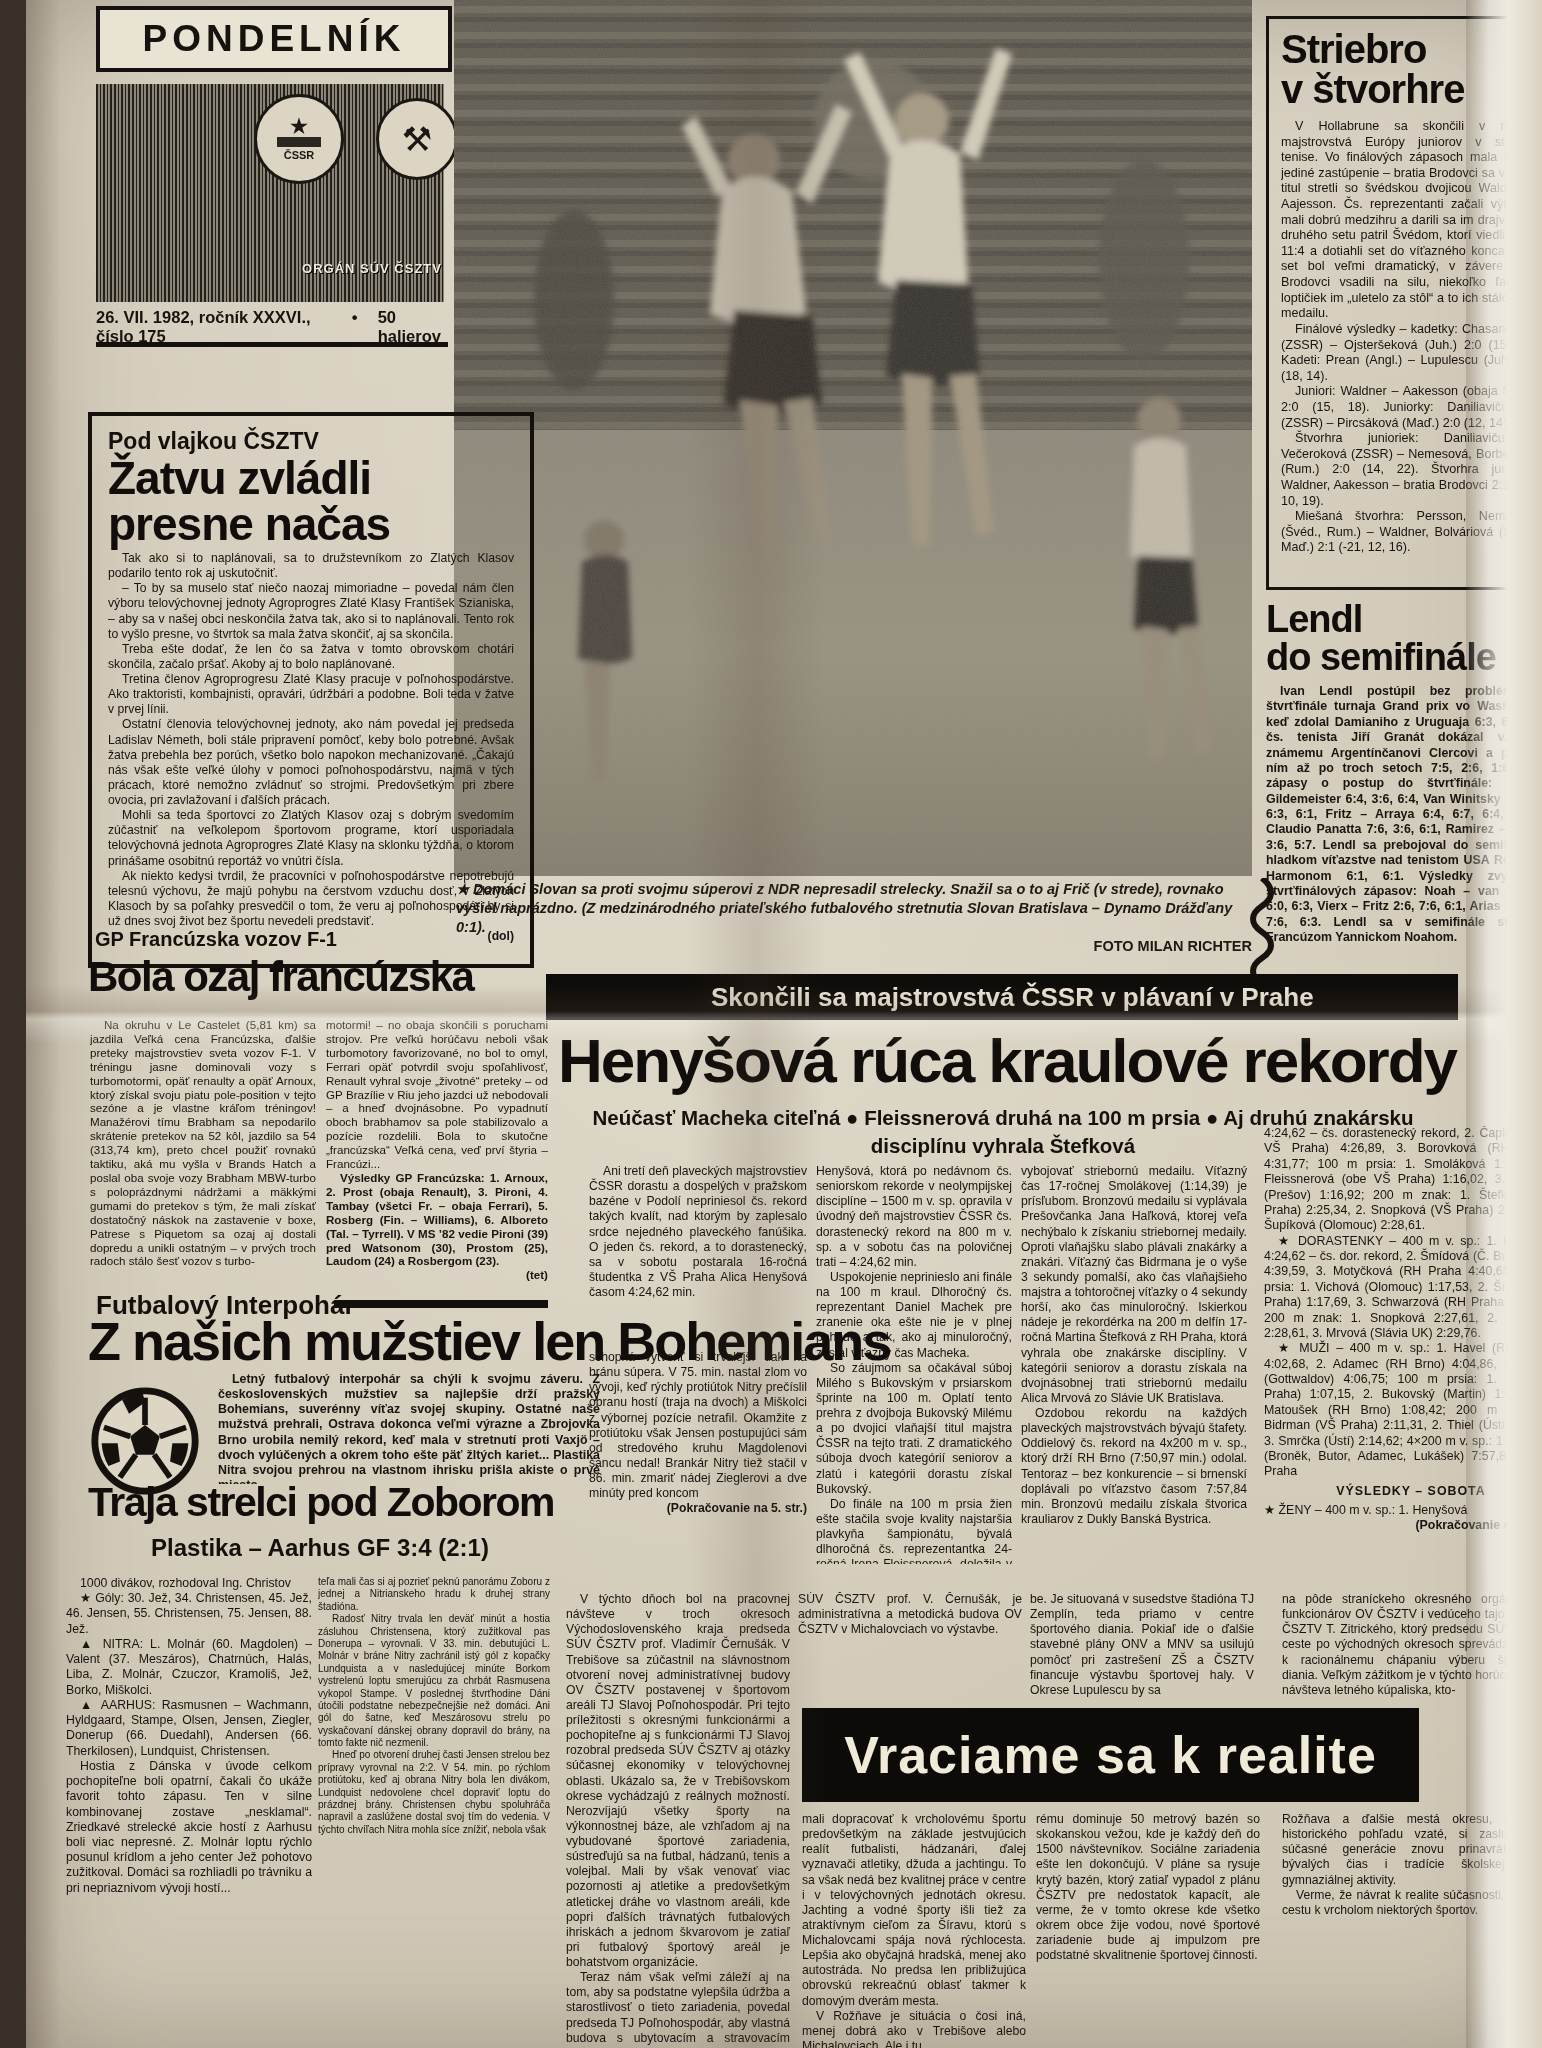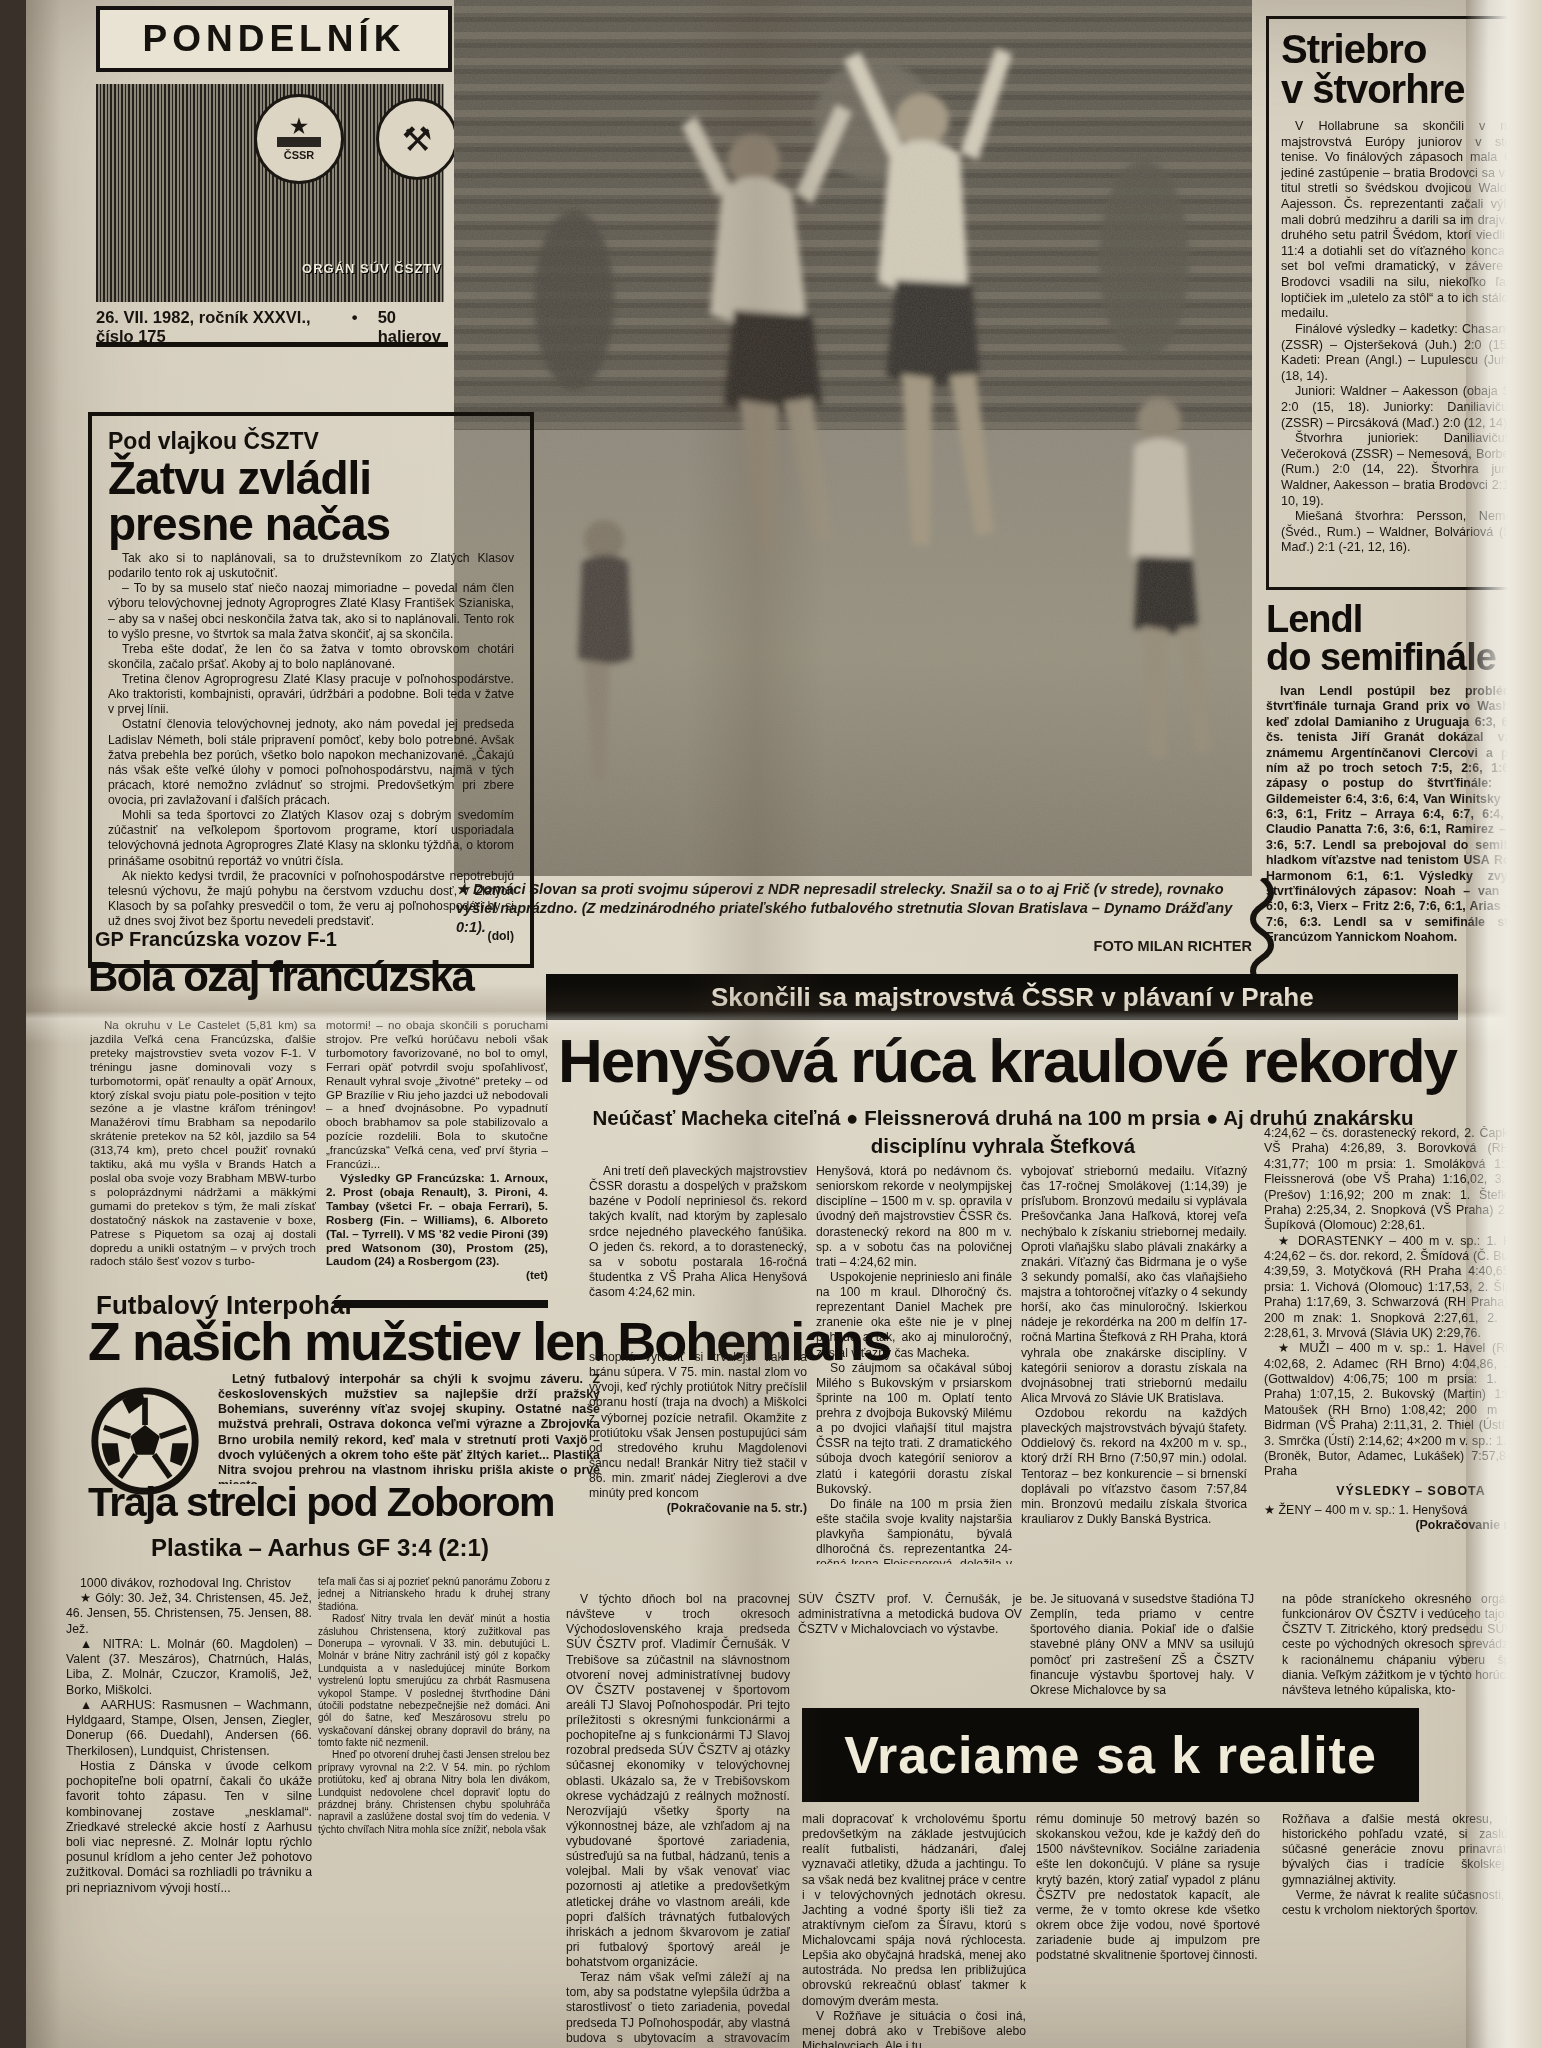--- a/index.html
+++ b/index.html
@@ -333,21 +333,21 @@
 
   <div class="abs bodytxt" id="visit-c1">
     <p>V týchto dňoch bol na pracovnej návšteve v troch okresoch Východoslovenského kraja predseda SÚV ČSZTV prof. Vladimír Černušák. V Trebišove sa zúčastnil na slávnostnom otvorení novej administratívnej budovy OV ČSZTV postavenej v športovom areáli TJ Slavoj Poľnohospodár. Pri tejto príležitosti s okresnými funkcionármi a pochopiteľne aj s funkcionármi TJ Slavoj rozobral predseda SÚV ČSZTV aj otázky súčasnej ekonomiky v telovýchovnej oblasti. Ukázalo sa, že v Trebišovskom okrese vychádzajú z reálnych možností. Nerozvíjajú všetky športy na výkonnostnej báze, ale vzhľadom aj na vybudované športové zariadenia, sústreďujú sa na futbal, hádzanú, tenis a volejbal. Mali by však venovať viac pozornosti aj atletike a predovšetkým atletickej dráhe vo vlastnom areáli, kde popri ďalších trávnatých futbalových ihriskách a jednom škvarovom je zatiaľ pri futbalový športový areál je bohatstvom organizácie.</p>
     <p>Teraz nám však veľmi záleží aj na tom, aby sa podstatne vylepšila údržba a starostlivosť o tieto zariadenia, povedal predseda TJ Poľnohospodár, aby vlastná budova s ubytovacím a stravovacím zariadením nechátrala a bola vždy pozvánkom a zariadením.</p>
 
   </div>
   <div class="abs bodytxt" id="visit-c2">
     <p class="ni">SÚV ČSZTV prof. V. Černušák, je administratívna a metodická budova OV ČSZTV v Michalovciach vo výstavbe.</p>
   </div>
   <div class="abs bodytxt" id="visit-c3">
-    <p class="ni">be. Je situovaná v susedstve štadióna TJ Zemplín, teda priamo v centre športového diania. Pokiaľ ide o ďalšie stavebné plány ONV a MNV sa usilujú pomôcť pri zastrešení ZŠ a ČSZTV financuje výstavbu športovej haly. V Okrese Michalovce by sa</p>
+    <p class="ni">be. Je situovaná v susedstve štadióna TJ Zemplín, teda priamo v centre športového diania. Pokiaľ ide o ďalšie stavebné plány ONV a MNV sa usilujú pomôcť pri zastrešení ZŠ a ČSZTV financuje výstavbu športovej haly. V Okrese Lupulescu by sa</p>
   </div>
   <div class="abs bodytxt" id="visit-c4">
     <p class="ni">na pôde straníckeho okresného orgánu, aj u funkcionárov OV ČSZTV i vedúceho tajomníka KV ČSZTV T. Zitrického, ktorý predsedu SÚV na jeho ceste po východných okresoch sprevádzal, viedlo k racionálnemu chápaniu výberu športového diania. Veľkým zážitkom je v týchto horúcich dňoch návšteva letného kúpaliska, kto-</p>
   </div>
 
   <div class="abs" id="realite-banner">Vraciame sa k realite</div>
 
   <div class="abs bodytxt" id="visit-b1">
     <p class="ni">mali dopracovať k vrcholovému športu predovšetkým na základe jestvujúcich realít futbalisti, hádzanári, ďalej vyznavači atletiky, džuda a jachtingu. To sa však nedá bez kvalitnej práce v centre i v telovýchovných jednotách okresu. Jachting a vodné športy išli tiež za atraktívnym cieľom za Šíravu, ktorú s Michalovcami spája nová rýchlocesta. Lepšia ako obyčajná hradská, menej ako autostráda. No predsa len približujúca obrovskú rekreačnú oblasť takmer k domovým dverám mesta.</p>
     <p>V Rožňave je situácia o čosi iná, menej dobrá ako v Trebišove alebo Michalovciach. Ale i tu...</p>

